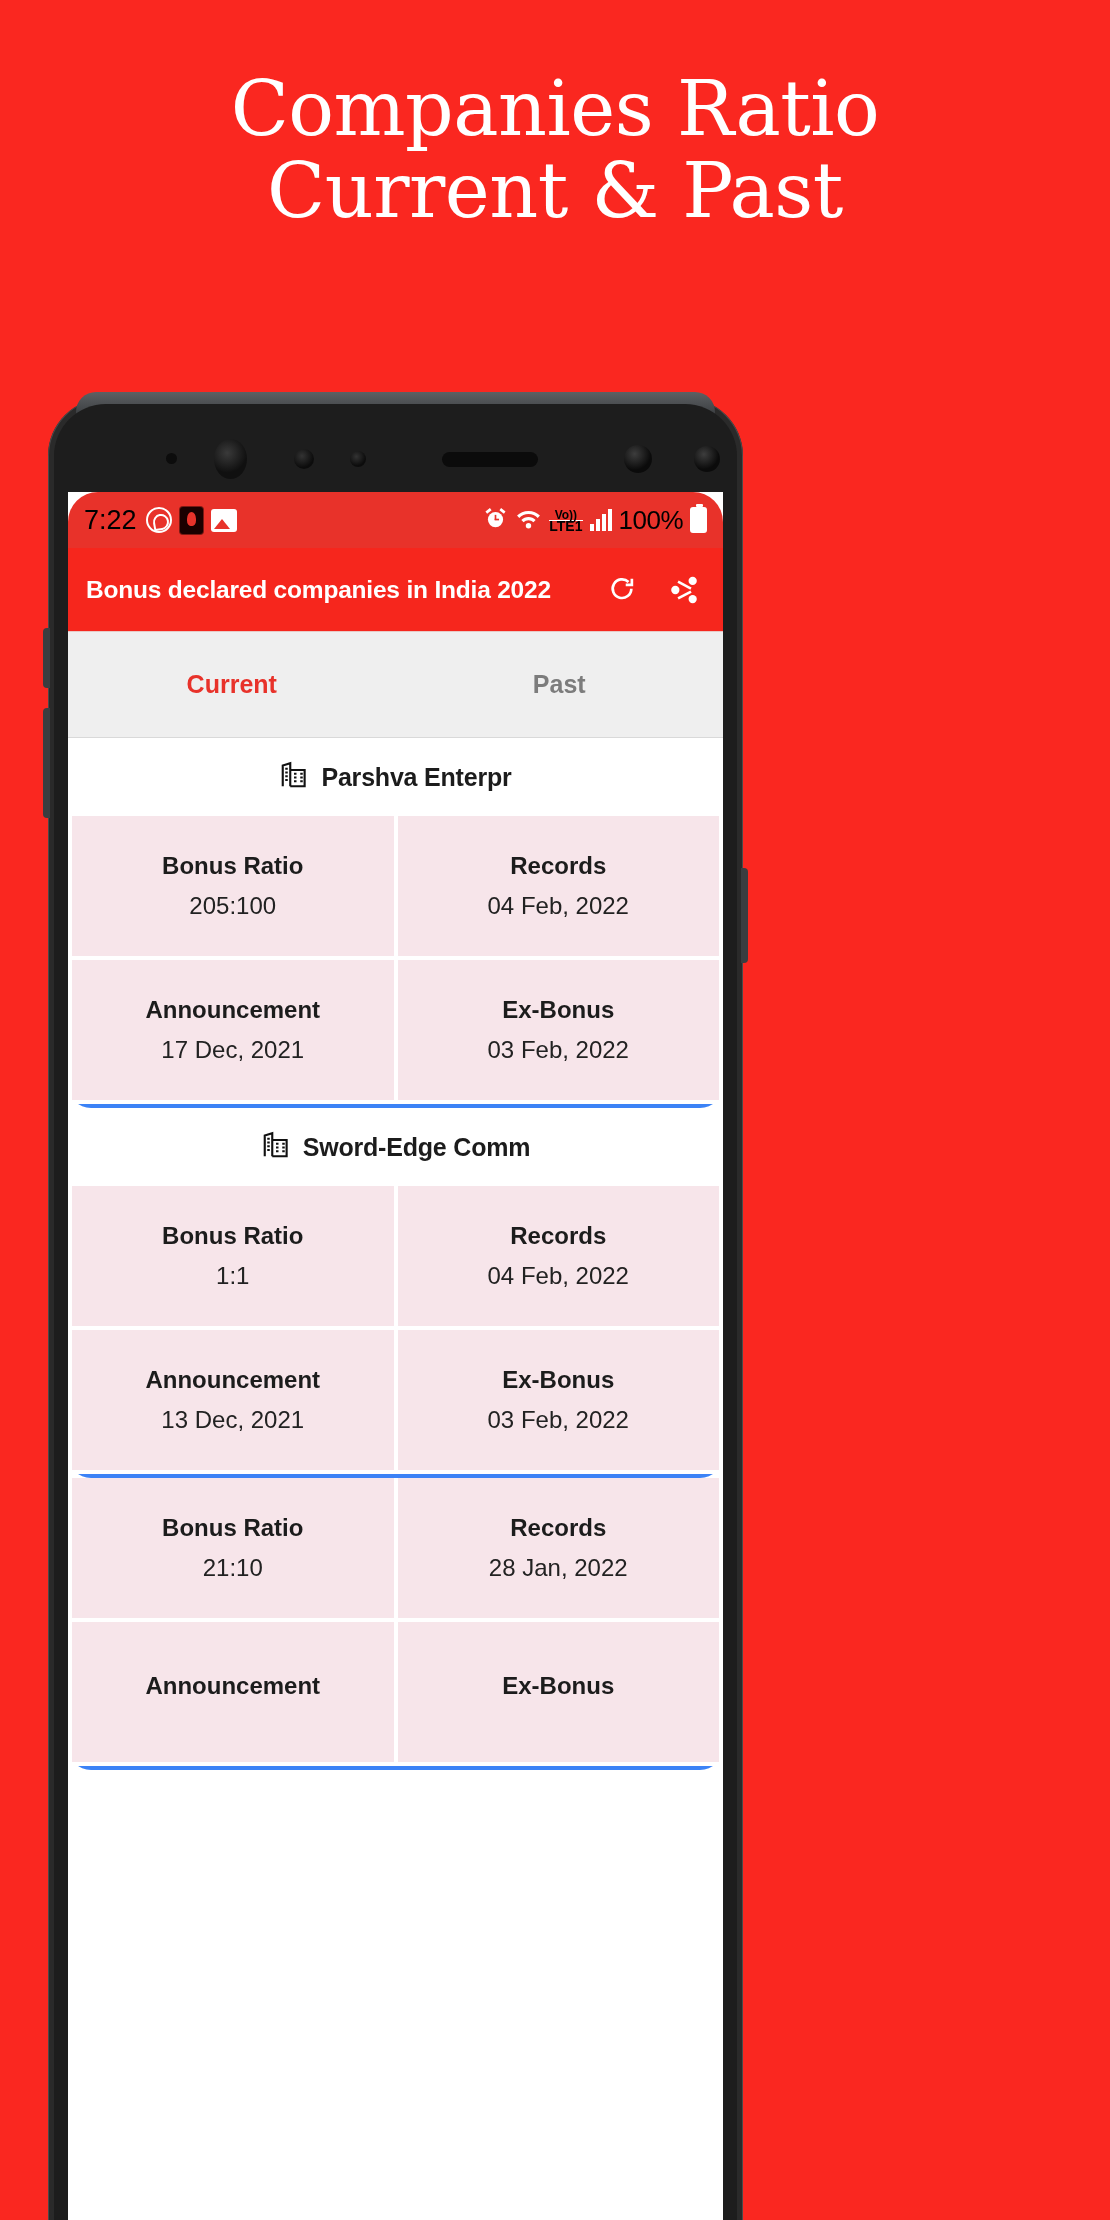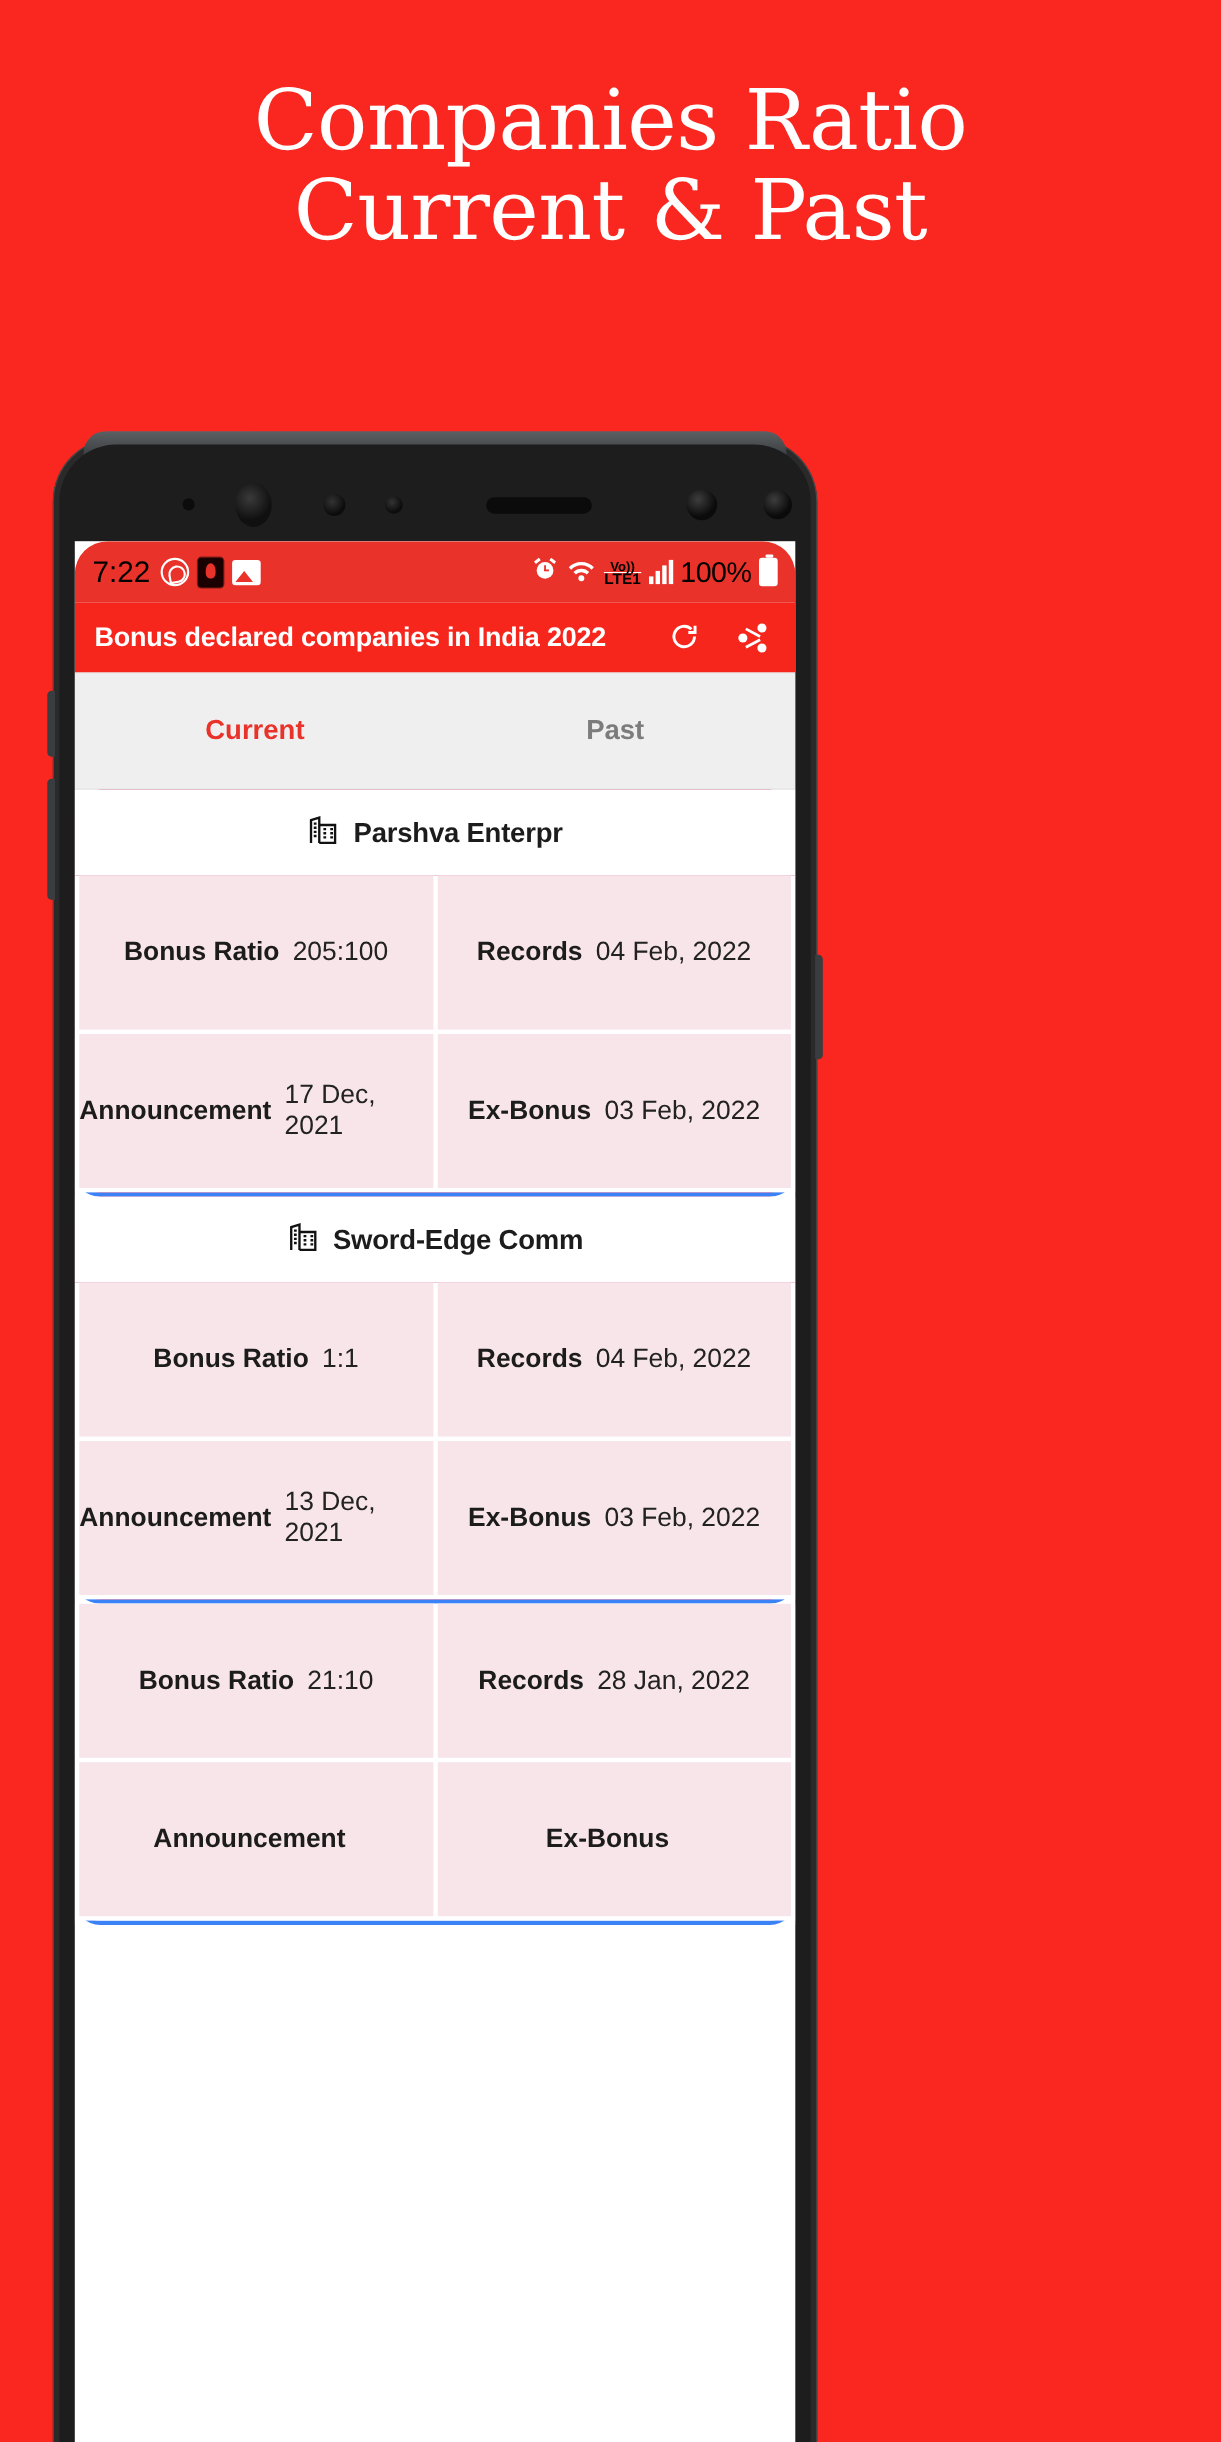--- a/index.html
+++ b/index.html
@@ -111,21 +111,21 @@
   .volte .v2{ display:block; font-size:14px; border-top:1px solid #fff;}
   .bars { display:flex; align-items:flex-end; gap:2px; height:22px; }
   .bars i { display:block; width:4px; background:#fff; }
   .batt { width:17px; height:26px; border:2px solid #fff; border-radius:3px; position:relative;
           background:#fff; }
   .batt::before{content:""; position:absolute; left:4px; top:-5px; width:7px; height:3px;
           background:#fff; border-radius:1px;}
 
   
   .appbar {
-    height:64px;
+    height:84px;
     background:#f6261d;
     display:flex; align-items:center;
     padding:0 22px 0 18px;
     border-bottom:1px solid #e8c9c6;
   }
   .appbar-title {
     color:#fff; font-size:24.5px; font-weight:bold; letter-spacing:-0.2px;
     flex:1 1 auto;
   }
   .appbar-actions { display:flex; align-items:center; gap:28px; }
@@ -148,21 +148,21 @@
     height:78px;
     display:flex; align-items:center; justify-content:center;
     gap:12px;
     background:#fff;
   }
   .card-name { font-size:25px; font-weight:bold; color:#1c1c1c; letter-spacing:-0.2px;}
   .grid { display:grid; grid-template-columns:1fr 1fr; gap:4px; padding:0 4px 4px 4px; background:#fff;}
   .cell {
     background:#f7e5ea;
     height:140px;
-    display:flex; align-items:center; justify-content:center;
+    display:flex; flex-direction:column; align-items:center; justify-content:center;
     gap:12px;
   }
   .cell-label { font-size:24px; font-weight:bold; color:#1c1c1c; }
   .cell-value { font-size:24px; color:#222; }
 </style>
 </head>
 <body>
 
 <div class="headline">
   <span class="line">Companies Ratio</span>

